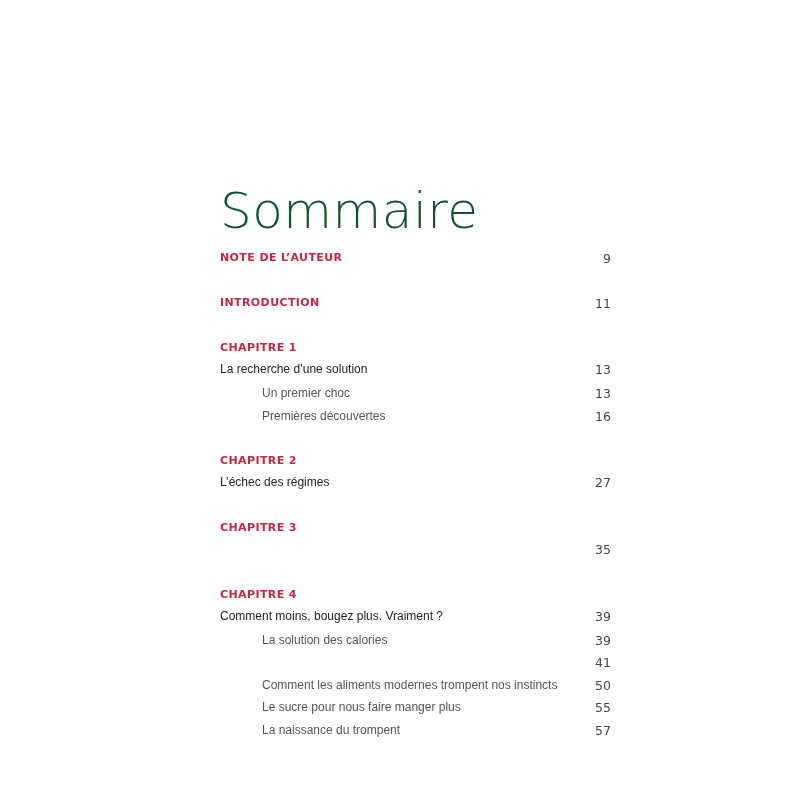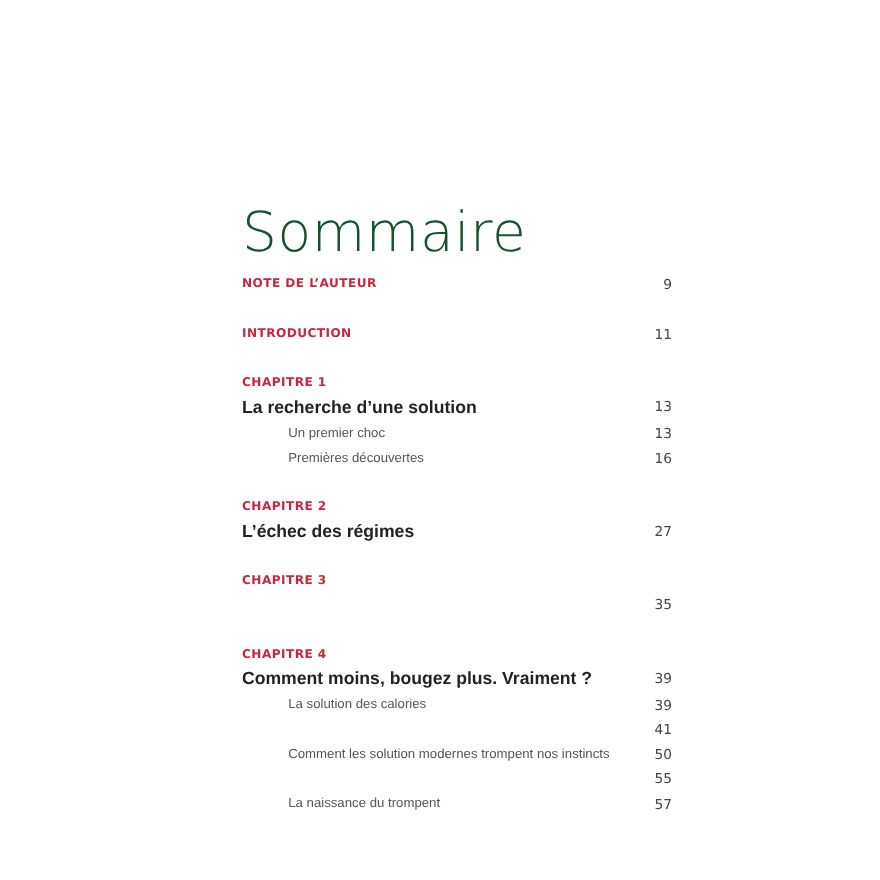--- a/index.html
+++ b/index.html
@@ -2,21 +2,21 @@
 <html><head>
   <meta charset="utf-8">
   <style>
     html, body { margin:0; padding:0; background:#ffffff; }
     body { width:800px; height:800px; position:relative; overflow:hidden; font-family:"DejaVu Sans", sans-serif; }
     .title { position:absolute; left:220px; top:142px; font-family:"DejaVu Sans", sans-serif; font-size:50px; font-weight:300; color:#14532d; letter-spacing:0.5px; line-height:66px;margin-top:36px; }
     .row { position:absolute; left:220px; width:391px; height:20px; }
     .row .label { position:absolute; left:0; top:0; white-space:nowrap; }
     .row .page { position:absolute; right:0; top:0; font-family:"DejaVu Sans", sans-serif; font-size:12.5px; color:#444; }
     .kicker { font-family:"DejaVu Sans", sans-serif; font-weight:bold; font-size:11px; color:#C8283F; letter-spacing:0.4px; }
-    .chap { font-family:"Liberation Sans", sans-serif; font-weight:bold; font-size:16px; color:#222; }
+    .chap { font-family:"Liberation Sans", sans-serif; font-weight:normal; font-size:12px; color:#222; }
     .sub { font-family:"Liberation Sans", sans-serif; font-size:12px; color:#555; left:42px !important; }
   </style>
 </head>
 <body>
 
 <div class="title">Sommaire</div>
 
 <div class="row" style="top:251px">
   <span class="label kicker">NOTE DE L’AUTEUR</span>
   <span class="page">9</span>
@@ -65,22 +65,23 @@
   <span class="page">39</span>
 </div>
 <div class="row" style="top:633px">
   <span class="label sub">La solution des calories</span>
   <span class="page">39</span>
 </div>
 <div class="row" style="top:655px">
   <span class="page">41</span>
 </div>
 <div class="row" style="top:678px">
-  <span class="label sub">Comment les solution modernes trompent nos instincts</span>
+  <span class="label sub">Comment les aliments modernes trompent nos instincts</span>
   <span class="page">50</span>
 </div>
 <div class="row" style="top:700px">
+  <span class="label sub">Le sucre pour nous faire manger plus</span>
   <span class="page">55</span>
 </div>
 <div class="row" style="top:723px">
   <span class="label sub">La naissance du trompent</span>
   <span class="page">57</span>
 </div>
 
 </body></html>

